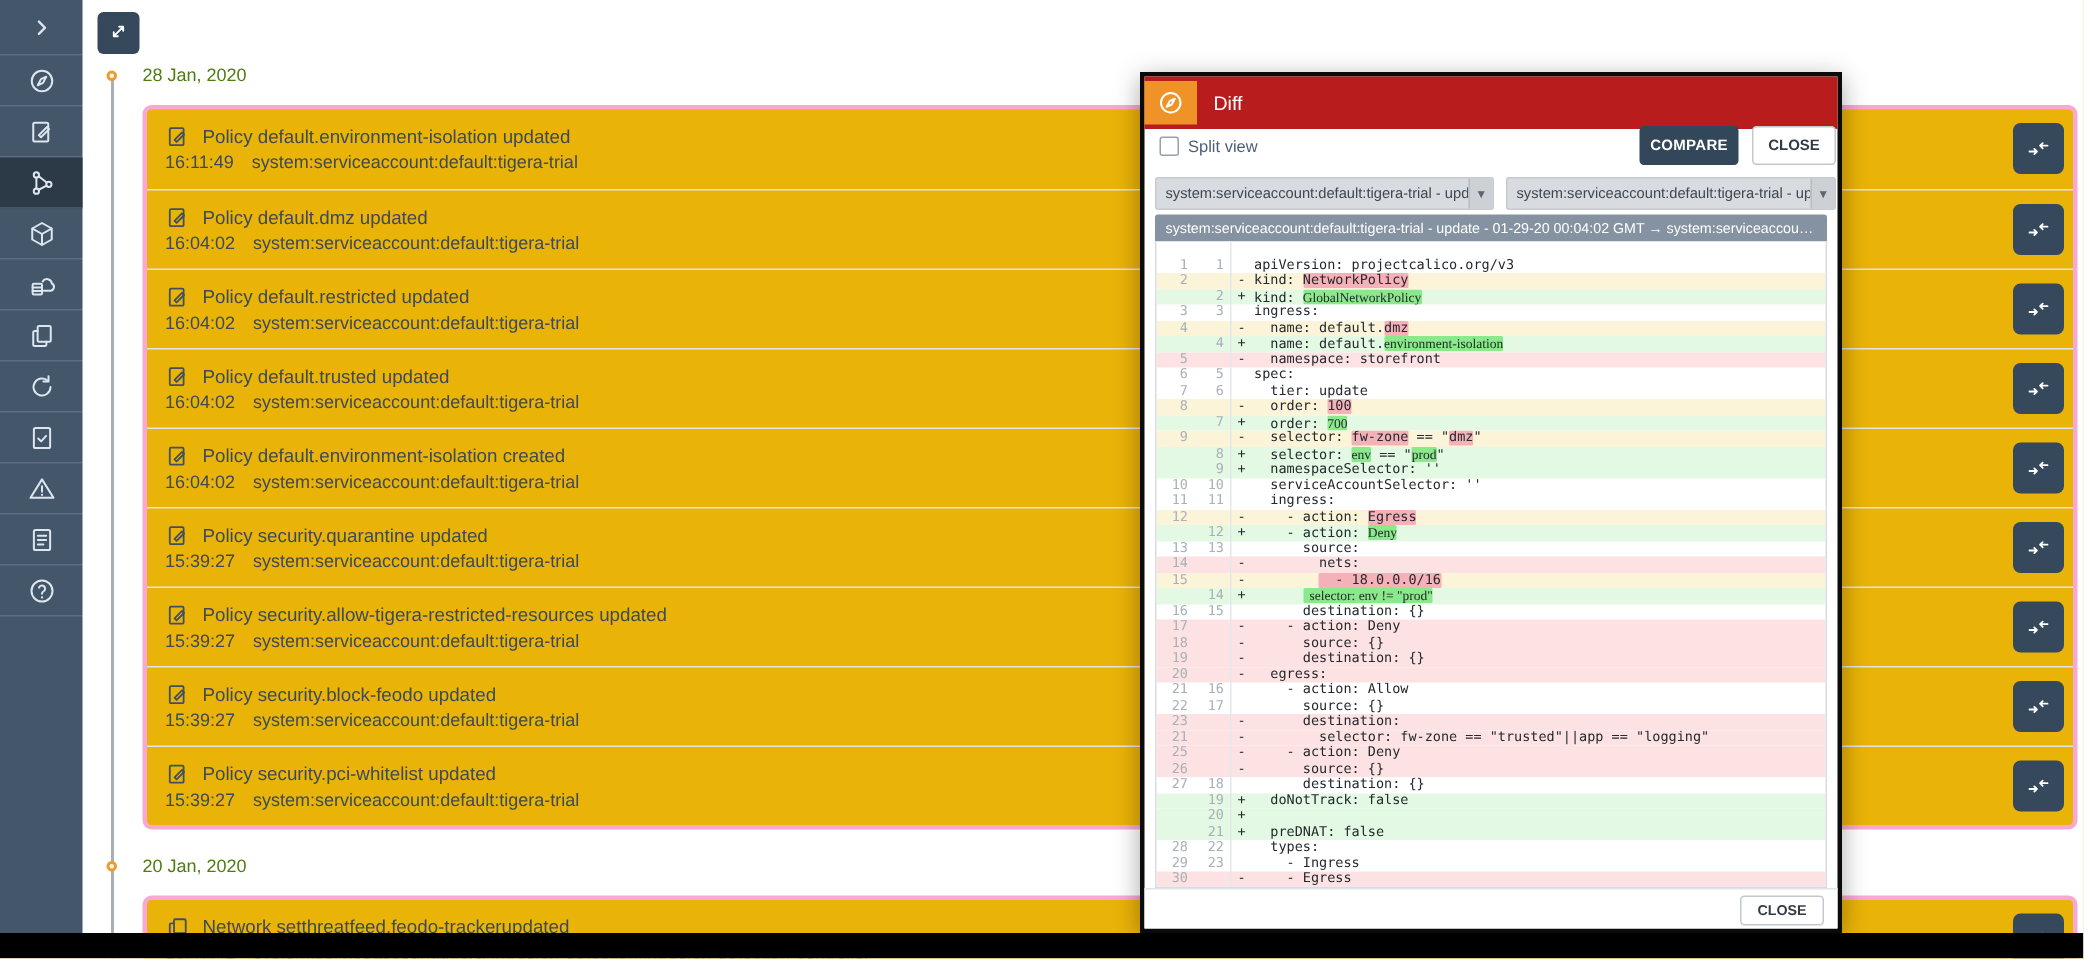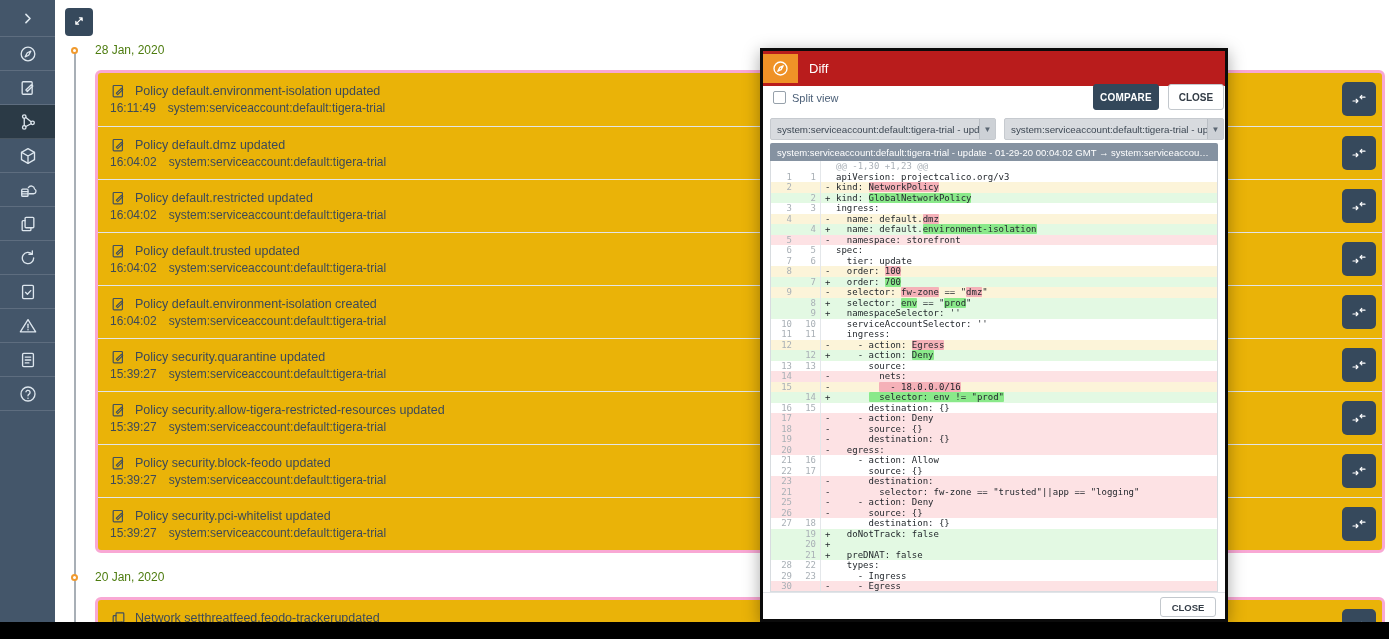--- a/index.html
+++ b/index.html
@@ -74,21 +74,21 @@
   .dl { display:flex; height:10.5px; white-space:pre; }
   .dl .no, .dl .nn { width:25px; flex:0 0 auto; text-align:right; padding-right:4px; color:#a9b0b6; }
   .dl .nn { border-right:1px solid #e4e7ea; }
   .dl .mk { width:15px; flex:0 0 auto; padding-left:4px; }
   .dl .ct { flex:1; overflow:hidden; }
   .dl.hunk { color:#aab1b8; }
   .dl.cdel { background:var(--c-change-bg,#fcf4d9); }
   .dl.del  { background:var(--c-del-bg,#fde2e4); }
   .dl.cadd, .dl.add { background:var(--c-add-bg,#e3f9e3); }
   .dl.cdel .hl { background:var(--c-change-hl,#f5b1b8); border-radius:1px; }
-  .dl.cadd .hl, .dl.add .hl { background:var(--c-add-hl,#8ae98a); border-radius:1px; }
+  .dl.cadd .hl, .dl.add .hl { background:var(--c-add-hl,#8ae98a); border-radius:1px;font-family:Liberation Serif, serif; }
   .m-footer { position:absolute; left:0; right:0; bottom:0; height:27px; border-top:1px solid #e1e4e8; background:#fff; }
   .btn-close-footer { position:absolute; right:9px; top:4px; width:56px; height:20px; background:#fff;
                       border:1px solid #c3c8cd; border-radius:3px; font-size:9.5px; font-weight:700;
                       color:#333c46; font-family:inherit; cursor:pointer; }
 </style>
 </head>
 <body>
 
 <div class="app">
 
@@ -463,21 +463,21 @@
     </div>
     <div class="m-select sel-right">
       <span class="val">system:serviceaccount:default:tigera-trial - update -</span>
       <span class="caret">▼</span>
     </div>
 
     <div class="m-diffhead">
       <span>system:serviceaccount:default:tigera-trial - update - 01-29-20 00:04:02 GMT → system:serviceaccoun...</span>
     </div>
     <div class="m-diff" id="diff-body">
-        <div class="dl hunk"><span class="no"></span><span class="nn"></span><span class="mk"></span><span class="ct">@@ -1,30 +1,23 @@</span></div>
+        <div class="dl hunk"><span class="no"></span><span class="nn"></span><span class="mk"></span></div>
         <div class="dl ctx"><span class="no">1</span><span class="nn">1</span><span class="mk"></span><span class="ct">apiVersion: projectcalico.org/v3</span></div>
         <div class="dl cdel"><span class="no">2</span><span class="nn"></span><span class="mk">-</span><span class="ct">kind: <span class="hl">NetworkPolicy</span></span></div>
         <div class="dl cadd"><span class="no"></span><span class="nn">2</span><span class="mk">+</span><span class="ct">kind: <span class="hl">GlobalNetworkPolicy</span></span></div>
         <div class="dl ctx"><span class="no">3</span><span class="nn">3</span><span class="mk"></span><span class="ct">ingress:</span></div>
         <div class="dl cdel"><span class="no">4</span><span class="nn"></span><span class="mk">-</span><span class="ct">  name: default.<span class="hl">dmz</span></span></div>
         <div class="dl cadd"><span class="no"></span><span class="nn">4</span><span class="mk">+</span><span class="ct">  name: default.<span class="hl">environment-isolation</span></span></div>
         <div class="dl del"><span class="no">5</span><span class="nn"></span><span class="mk">-</span><span class="ct">  namespace: storefront</span></div>
         <div class="dl ctx"><span class="no">6</span><span class="nn">5</span><span class="mk"></span><span class="ct">spec:</span></div>
         <div class="dl ctx"><span class="no">7</span><span class="nn">6</span><span class="mk"></span><span class="ct">  tier: update</span></div>
         <div class="dl cdel"><span class="no">8</span><span class="nn"></span><span class="mk">-</span><span class="ct">  order: <span class="hl">100</span></span></div>

